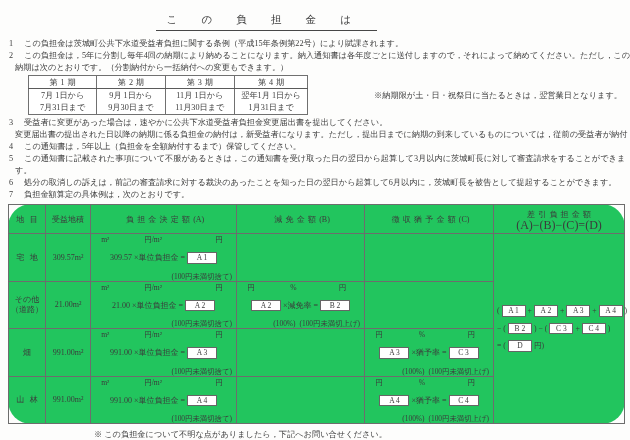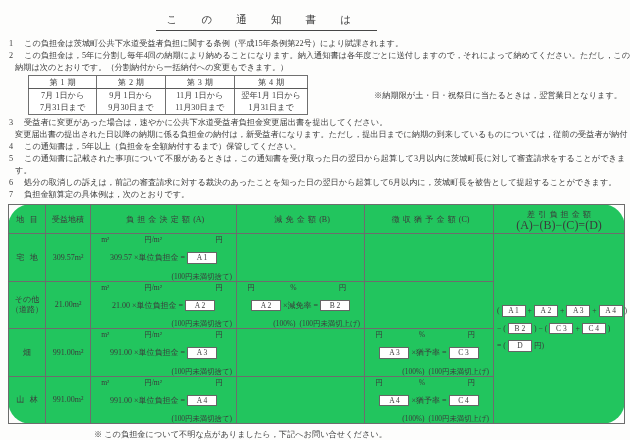--- a/index.html
+++ b/index.html
@@ -97,21 +97,21 @@
   .contact .g-tel{margin-left:20px;}
   .contact .g-po{margin-left:20px;}
   .contact .g-pc{margin-left:30px;}
 </style>
 </head>
 <body>
 
 <div class="page">
 
   <div class="title-row">
-    <span class="doc-title">この通知書は</span>
+    <span class="doc-title">この負担金は</span>
   </div>
 
   <div class="para">
     <div class="pline"><span class="num">1</span><span>この負担金は茨城町公共下水道受益者負担に関する条例（平成15年条例第22号）により賦課されます。</span></div>
   </div>
 
   <div class="para">
     <div class="pline"><span class="num">2</span><span>この負担金は，5年に分割し毎年4回の納期により納めることになります。納入通知書は各年度ごとに送付しますので，それによって納めてください。ただし，この</span></div>
     <div class="pline cont">納期は次のとおりです。（分割納付から一括納付への変更もできます。）</div>
   </div>

